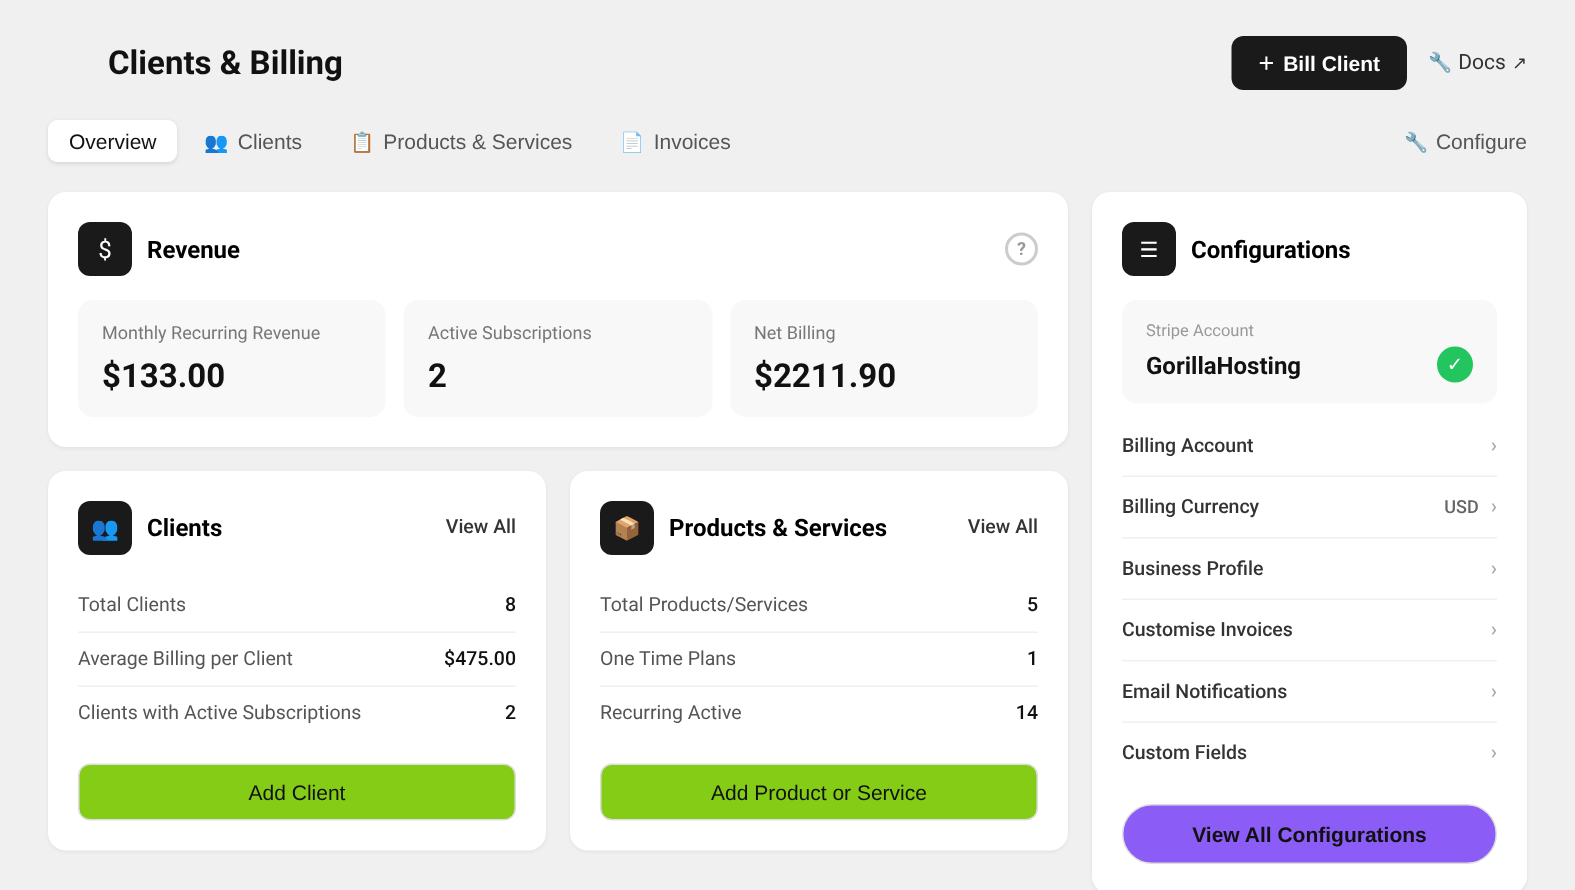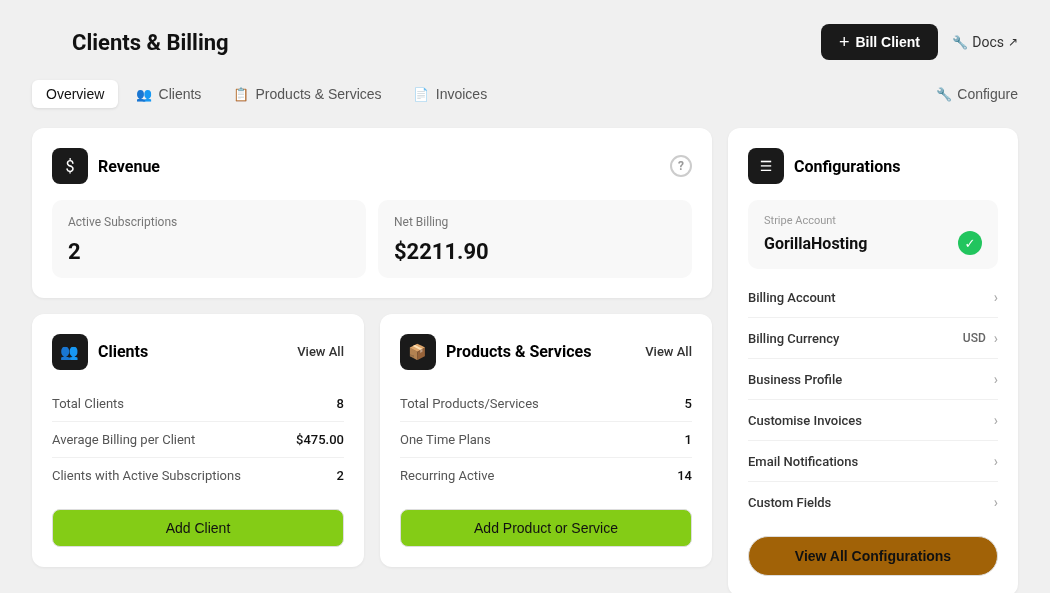--- a/index.html
+++ b/index.html
@@ -303,21 +303,21 @@
     }
     .currency-badge {
       font-size: 12px;
       color: #666;
     }
     .view-all-configs-btn {
       width: 100%;
       padding: 11px;
       border: 1.5px solid #ddd;
       border-radius: 20px;
-      background: #a16207;
+      background: #8b5cf6;
       font-size: 14px;
       font-weight: 600;
       color: #111;
       cursor: pointer;
       text-align: center;
     }
   </style>
 </head>
 <body>
 
@@ -369,20 +369,24 @@
       <div class="card">
         <div class="card-header">
           <div class="card-title-row">
             <div class="card-icon">$</div>
             <span class="card-title">Revenue</span>
           </div>
           <div class="help-icon">?</div>
         </div>
         <div class="revenue-metrics">
           <div class="metric-box">
+            <div class="metric-label">Monthly Recurring Revenue</div>
+            <div class="metric-value">$133.00</div>
+          </div>
+          <div class="metric-box">
             <div class="metric-label">Active Subscriptions</div>
             <div class="metric-value">2</div>
           </div>
           <div class="metric-box">
             <div class="metric-label">Net Billing</div>
             <div class="metric-value">$2211.90</div>
           </div>
         </div>
       </div>
 

